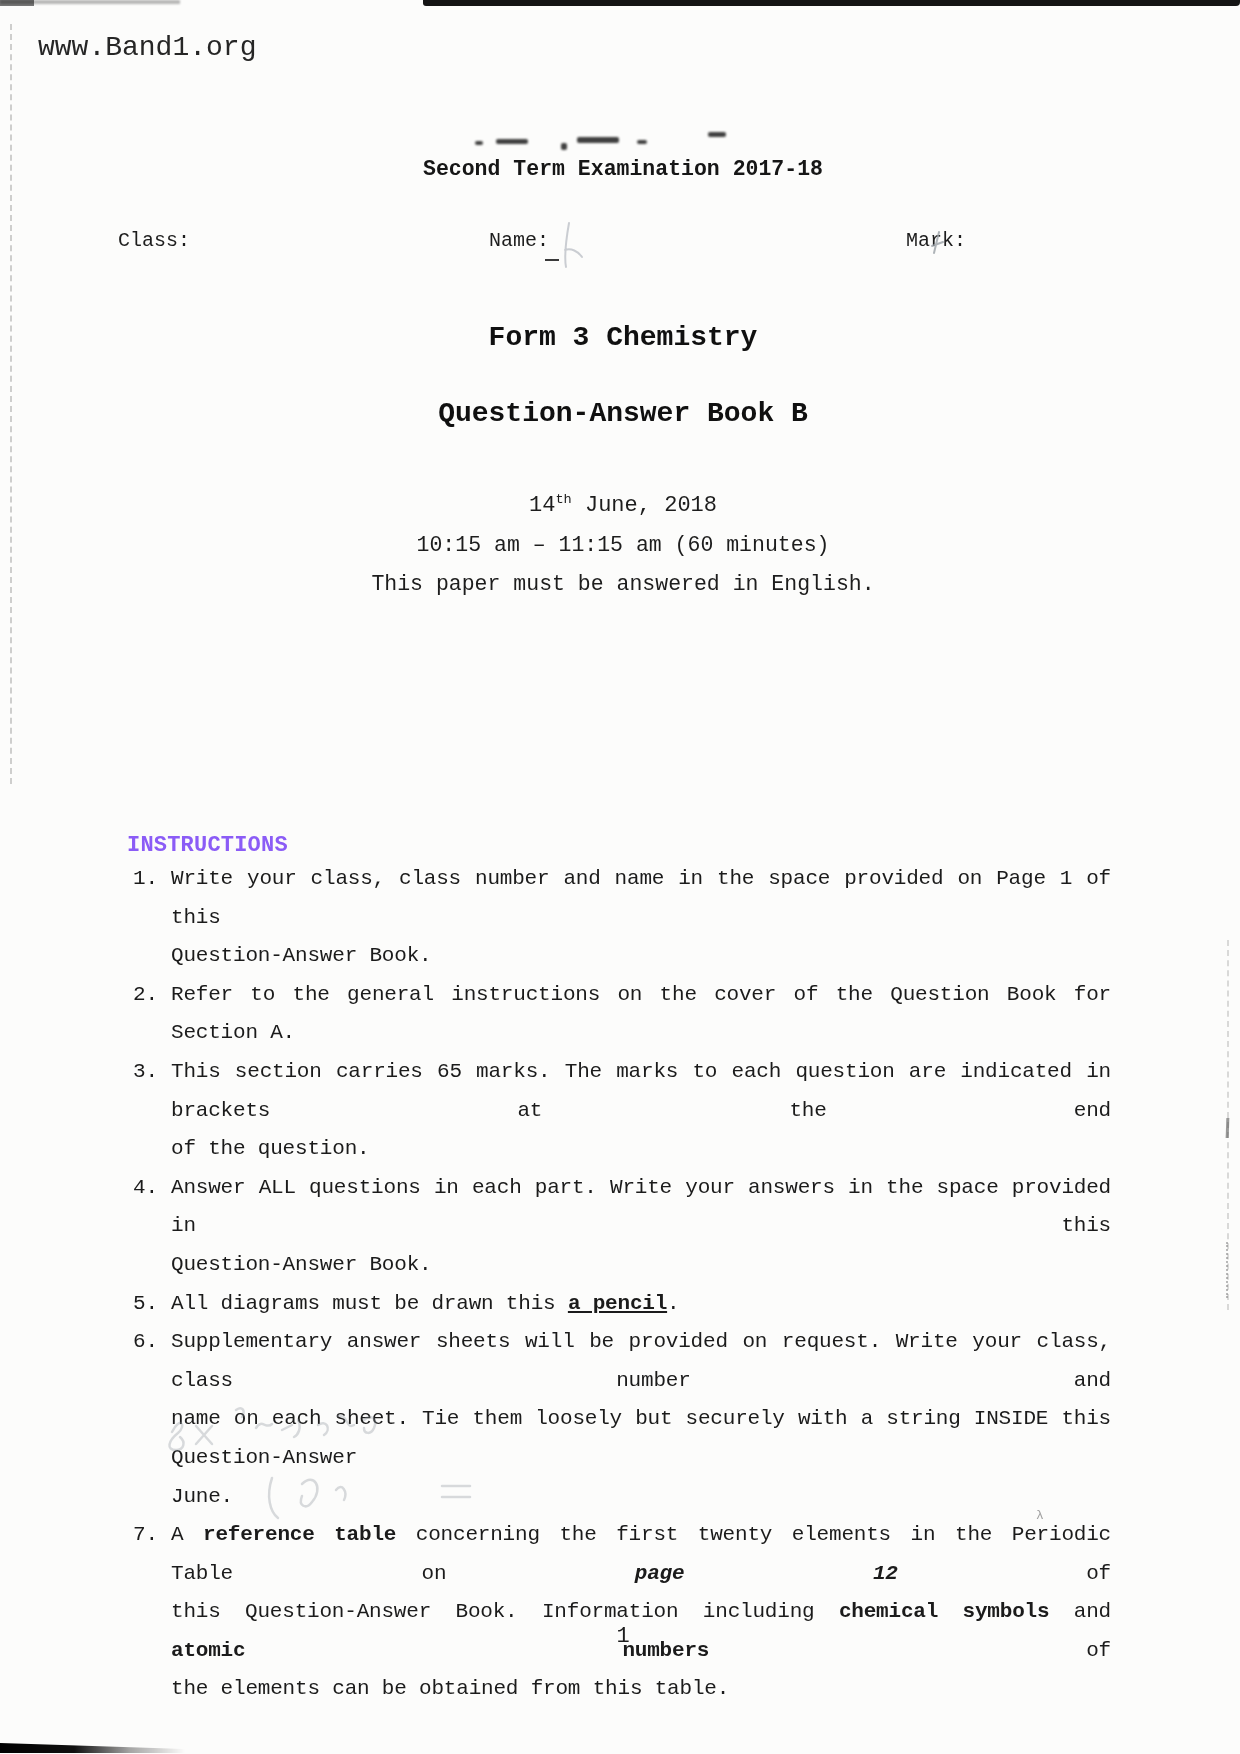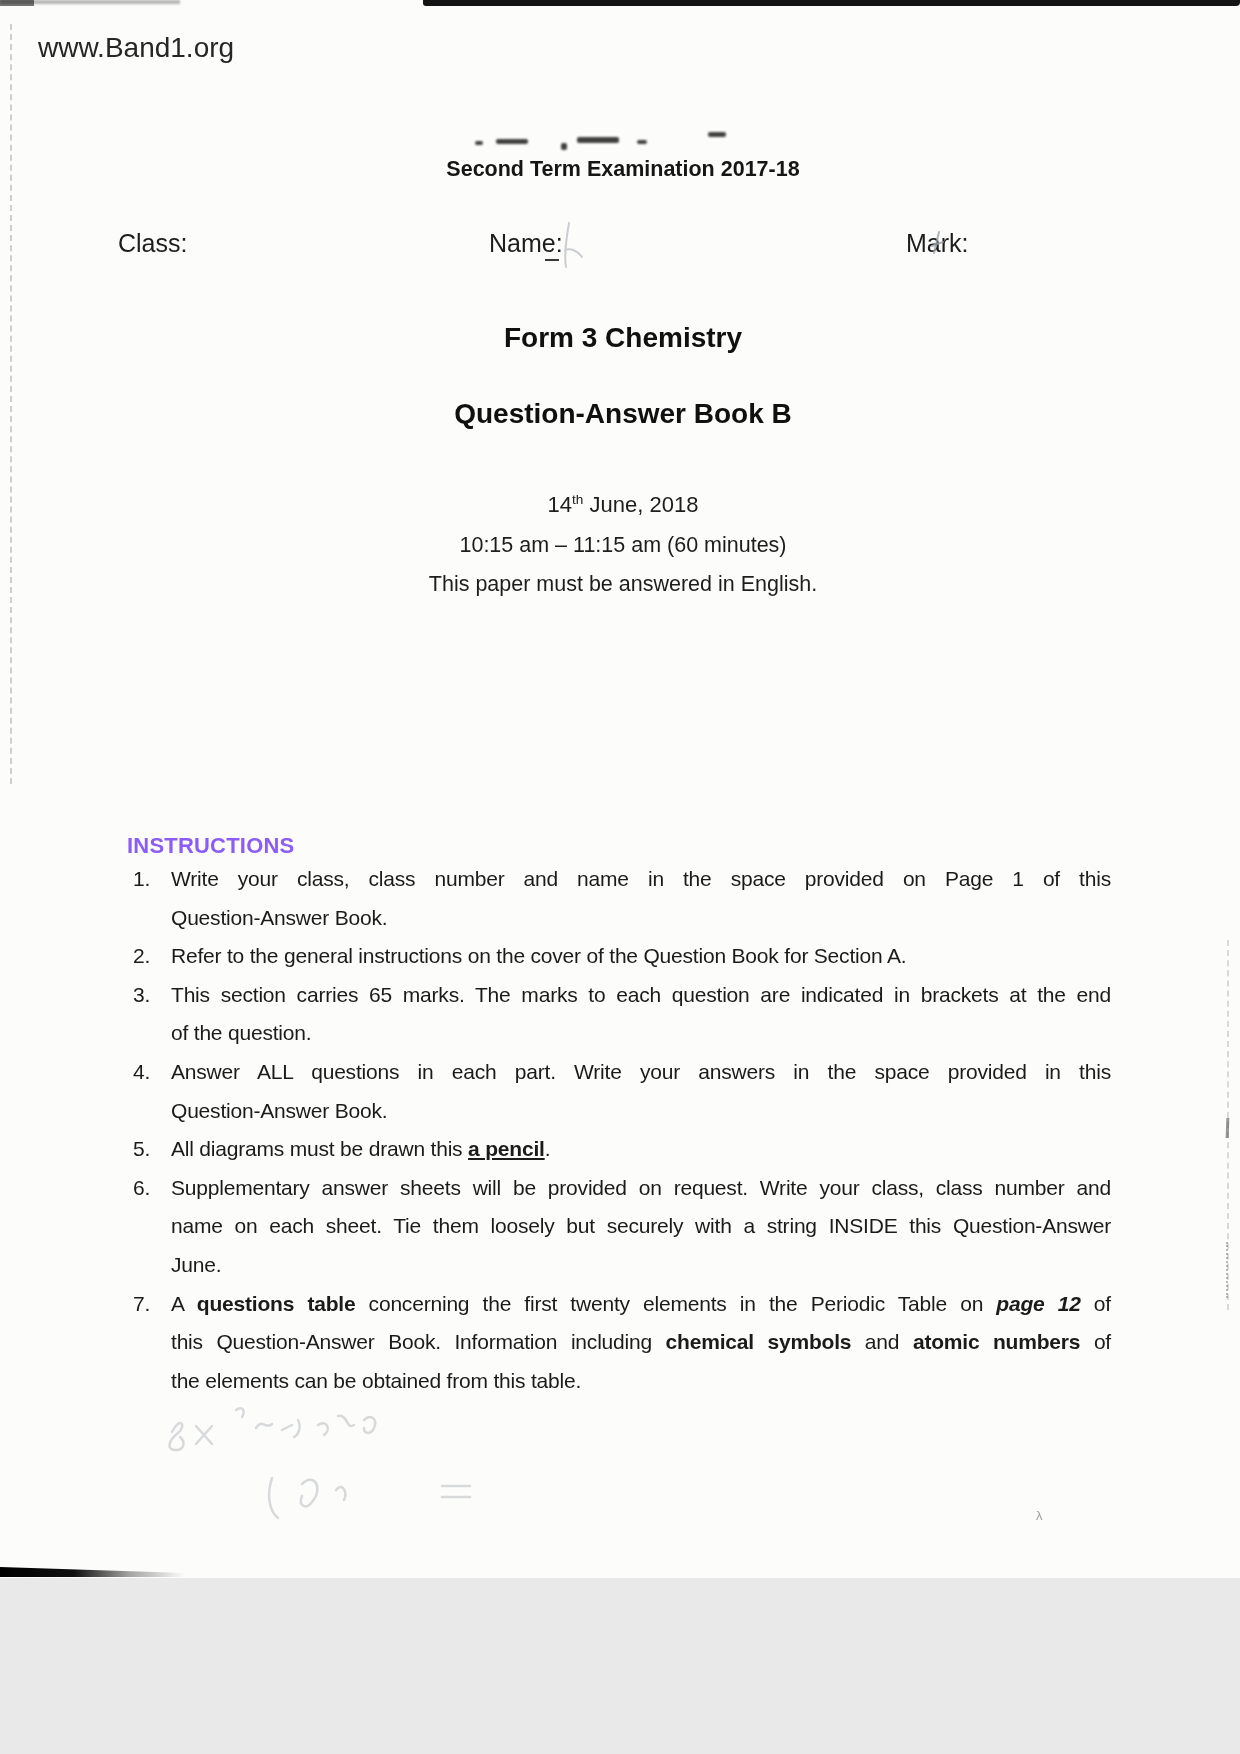--- a/index.html
+++ b/index.html
@@ -1,21 +1,21 @@
 <!DOCTYPE html>
 <html><head>
 <meta charset="utf-8">
 <style>
   html,body{margin:0;padding:0;background:#e9e9e9;}
   .page{
     position:relative;
-    width:1240px;height:1578px;
+    width:1240px;height:1754px;
     background:#fcfcfb;
     overflow:hidden;
-    font-family:Liberation Sans, sans-serif;
+    font-family:Liberation Mono, monospace;
     color:#1d1d1d;
   }
   .abs{position:absolute;}
   
   .top-black-line{left:423px;top:0;width:817px;height:6px;background:#141414;border-radius:0 0 4px 3px;}
   .top-gray-strip{left:0;top:0;width:180px;height:4px;background:rgba(0,0,0,.28);filter:blur(1px);}
   .top-corner-mark{left:0;top:0;width:34px;height:6px;background:rgba(10,10,10,.55);filter:blur(.5px);}
   .left-edge-line{left:10px;top:24px;height:760px;width:0;border-left:2px dashed rgba(110,110,110,.32);}
   .right-edge-line{left:1227px;top:940px;height:370px;width:0;border-left:2px dashed rgba(110,110,110,.25);}
   .right-tick{left:1226px;top:1118px;width:3px;height:20px;background:#555;opacity:.6;transform:rotate(2deg);}
@@ -23,21 +23,21 @@
   .bottom-wedge{left:0;bottom:1px;width:185px;height:10px;
     background:linear-gradient(to right,#000 0%,#101010 40%,rgba(0,0,0,.35) 70%,transparent 100%);
     clip-path:polygon(0 0,100% 60%,100% 100%,0 100%);filter:blur(.4px);}
   .smudge{background:#202020;filter:blur(.8px);border-radius:2px;opacity:.85;}
   .tiny-gray-mark{left:1036px;top:1508px;width:8px;height:12px;color:#8a8a8a;font-size:13px;opacity:.8;}
   .name-underscore{left:545px;top:259px;width:14px;height:2px;background:#3a3a3a;}
   
   .watermark{left:38px;top:32px;font-size:28px;color:#262626;}
   .center-band{left:3px;width:1240px;text-align:center;}
   .exam-title{top:157px;font-size:21.5px;font-weight:700;color:#161616;}
-  .hdr-label{top:229px;font-size:25px;}
+  .hdr-label{top:229px;font-size:20px;}
   .class-label{left:118px;}
   .name-label{left:489px;}
   .mark-label{left:906px;}
   .subject-title{top:322px;font-size:28px;font-weight:700;color:#101010;}
   .book-title{top:398px;font-size:28px;font-weight:700;color:#101010;}
   .session-date{top:492px;font-size:22px;}
   .session-date sup{font-size:.62em;vertical-align:super;}
   .session-time{top:533px;font-size:21.5px;}
   .session-lang{top:572px;font-size:21.5px;}
   .ins-heading{left:127px;top:833px;font-size:22px;font-weight:700;letter-spacing:.2px;color:#8b5cf6;}
@@ -129,21 +129,21 @@
 
     <div class="ins-item">
       <span class="ins-num">6.</span>
       <div class="ins-line jl"><span>Supplementary answer sheets will be provided on request. Write your class, class number and</span></div>
       <div class="ins-line jl"><span>name on each sheet. Tie them loosely but securely with a string INSIDE this Question-Answer</span></div>
       <div class="ins-line"><span>June.</span></div>
     </div>
 
     <div class="ins-item">
       <span class="ins-num">7.</span>
-      <div class="ins-line jl"><span>A </span><span class="seg-b">questions table</span><span> concerning the first twenty elements in the Periodic Table on </span><span class="seg-bi">page 12</span><span> of</span></div>
+      <div class="ins-line jl"><span>A </span><span class="seg-b">reference table</span><span> concerning the first twenty elements in the Periodic Table on </span><span class="seg-bi">page 12</span><span> of</span></div>
       <div class="ins-line jl"><span>this Question-Answer Book. Information including </span><span class="seg-b">chemical symbols</span><span> and </span><span class="seg-b">atomic numbers</span><span> of</span></div>
       <div class="ins-line"><span>the elements can be obtained from this table.</span></div>
     </div>
 
   </div>
 
   <svg class="abs" style="left:150px;top:1398px;" width="330" height="130" viewBox="0 0 330 130">
     <g fill="none" stroke="#8a939b" stroke-width="2.5" opacity=".32" stroke-linecap="round">
       <path d="M22,34 c8,-16 15,-7 6,1 c-10,8 -12,17 -2,17 c8,0 10,-8 4,-13"></path>
       <path d="M46,28 l16,18 M62,28 l-16,18"></path>

